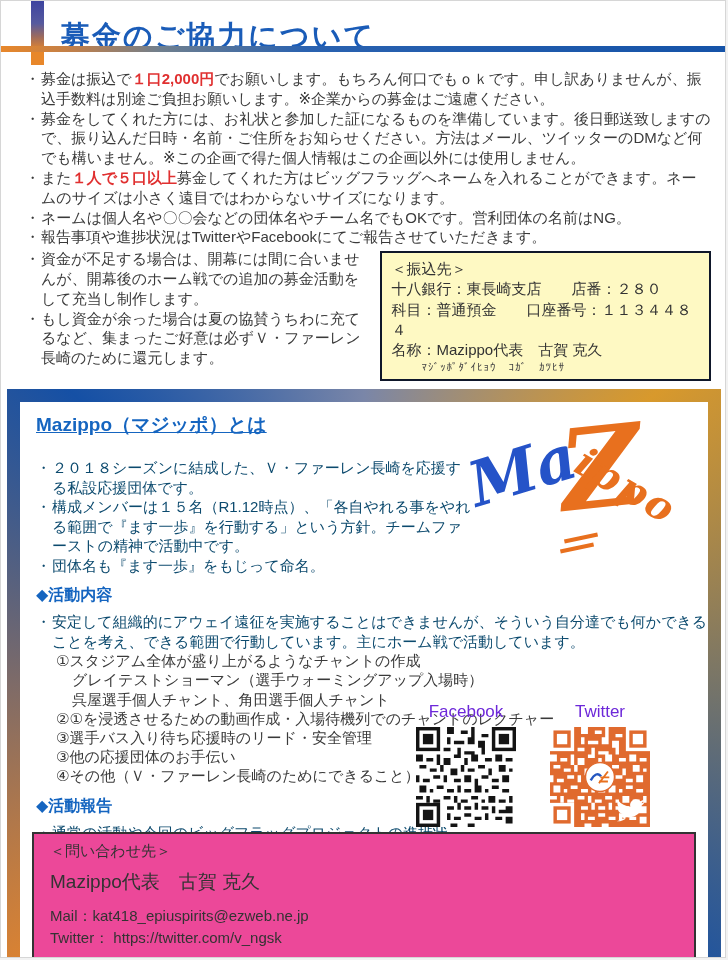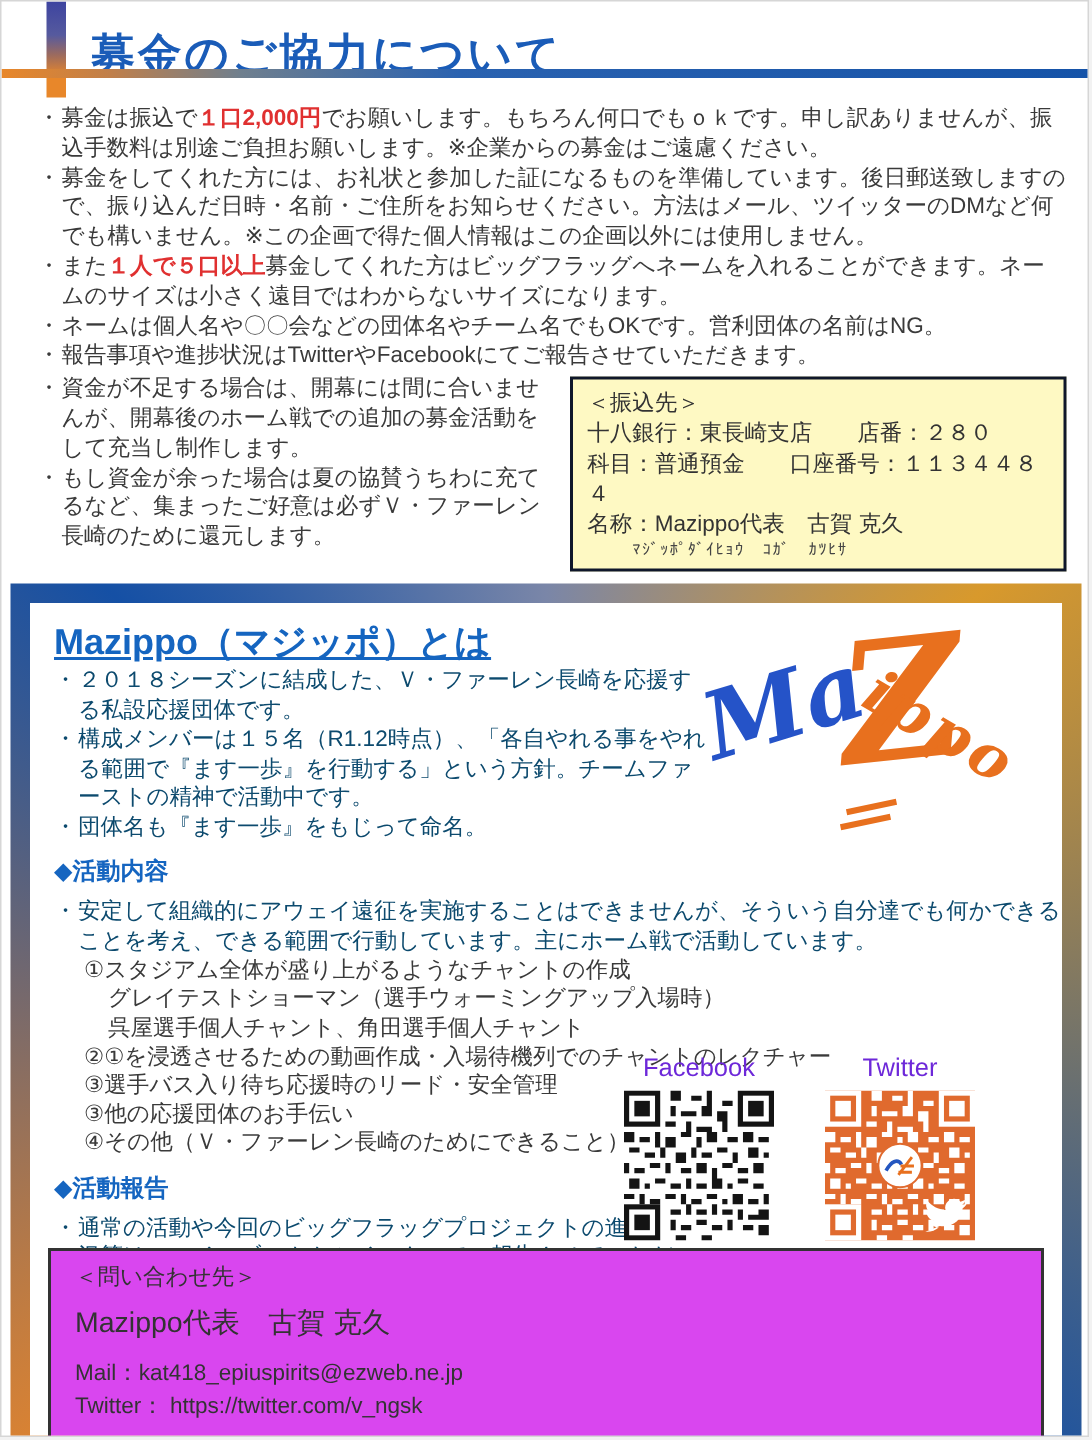--- a/index.html
+++ b/index.html
@@ -23,21 +23,21 @@
   .sec1-left{width:348px;}
   .bank-box{width:318px;border:2px solid #0f172a;background:#fef9c3;padding:6px 10px 4px 10px;margin-top:2px;
             font-size:15px;line-height:1.35;color:#333;align-self:flex-start;}
   .bank-furigana{font-size:11px;letter-spacing:1px;padding-left:30px;color:#444;}
 
   
   .frame{position:relative;margin:8px 6px 0 6px;width:714px;height:592px;box-sizing:border-box;padding:13px;
          background:conic-gradient(from 0deg,#7a86a8 0deg,#d8992c 45deg,#1550a5 135deg,#e8862a 225deg,#1550a5 315deg,#7a86a8 360deg);}
   .frame-inner{position:relative;width:100%;height:100%;box-sizing:border-box;background:#ffffff;padding:8px 16px;overflow:hidden;}
 
-  .sec-heading{font-size:24px;font-weight:bold;color:#1565c0;text-decoration:underline;margin:2px 0 0 0;display:inline-block;}
+  .sec-heading{font-size:19px;font-weight:bold;color:#1565c0;text-decoration:underline;margin:2px 0 20px 0;display:inline-block;}
   .sub-heading{font-size:16px;font-weight:bold;color:#1565c0;margin:10px 0 6px 0;display:inline-block;}
   .frame-inner .bullet{font-size:15px;line-height:1.3;color:#0c4a6e;}
   .mazippo-bullets{width:438px;}
   .chant-line{margin-left:20px;font-size:15px;line-height:1.28;color:#3a3a3a;}
   .chant-sub{margin-left:36px;}
   .report-text{width:408px;}
 
   
   .logo{position:absolute;right:10px;top:14px;width:230px;height:158px;}
   .logo-ma{position:absolute;left:0px;top:18px;font-family:"DejaVu Serif","Liberation Serif",serif;
@@ -49,21 +49,21 @@
   .logo-cross{position:absolute;left:96px;top:120px;width:34px;height:4px;background:#e8701e;transform:rotate(-12deg);}
   .logo-cross2{top:130px;left:92px;}
 
   
   .qr-block{position:absolute;left:396px;top:300px;display:flex;gap:34px;}
   .qr-item{display:flex;flex-direction:column;align-items:center;}
   .qr-label{font-size:17px;color:#6d28d9;margin-bottom:5px;}
   .qr-item svg{width:100px;height:100px;display:block;}
 
   
-  .contact-box{position:absolute;left:12px;right:12px;bottom:8px;border:2px solid #333;background:#d946ef;
+  .contact-box{position:absolute;left:12px;right:12px;bottom:8px;border:2px solid #333;background:#ec4899;
                padding:8px 16px 10px 16px;color:#333;}
   .contact-title{font-size:15px;margin-bottom:8px;}
   .contact-name{font-size:19px;margin-bottom:10px;}
   .contact-line{font-size:15px;line-height:1.45;}
 </style>
 </head>
 <body>
 
 <div id="page">
 

